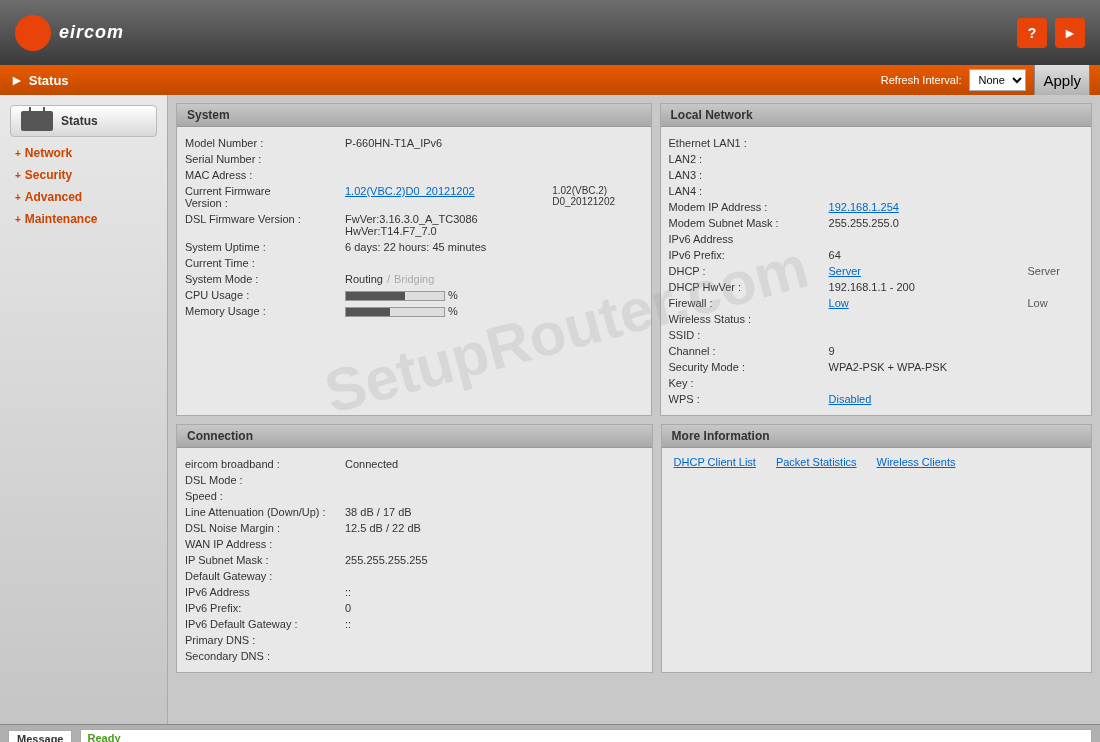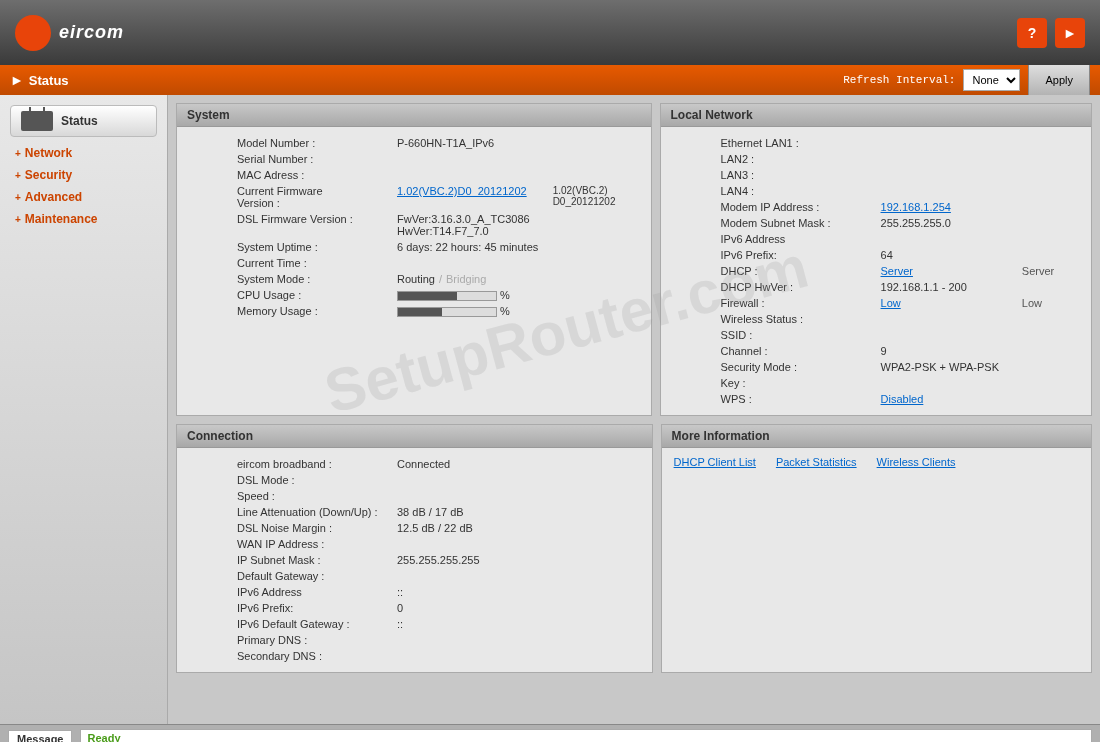--- a/index.html
+++ b/index.html
@@ -70,34 +70,33 @@
     }
     #refresh-area {
       margin-left: auto;
       display: flex;
       align-items: center;
       gap: 8px;
     }
     #refresh-label {
       color: white;
       font-size: 11px;
-      font-family: Liberation Mono, monospace;
     }
     #refresh-select {
       font-size: 11px;
       padding: 1px 4px;
       border: 1px solid #aaa;
       background: white;
       height: 22px;
     }
     #apply-btn {
       background: linear-gradient(to bottom, #e0e0e0, #b0b0b0);
       border: 1px solid #888;
-      padding: 2px 16px;
-      font-size: 11px;
+      padding: 2px 8px;
+      font-size: 15px;
       cursor: pointer;
       height: 35px;
     }
 
     
     #main-layout {
       display: flex;
       height: calc(742px - 55px - 30px - 28px);
     }
 
@@ -185,22 +184,21 @@
     }
     .panel-header {
       background: linear-gradient(to bottom, #c8c8c8, #a8a8a8);
       padding: 4px 10px;
       font-size: 12px;
       font-weight: bold;
       color: #333;
       border-bottom: 1px solid #999;
     }
     .panel-body {
-      padding: 8px 28px;
-      margin-left: 28px;
+      padding: 8px 4px;
     }
 
     
     .info-table {
       width: 100%;
       border-collapse: collapse;
     }
     .info-table td {
       padding: 2px 4px;
       font-size: 11px;

